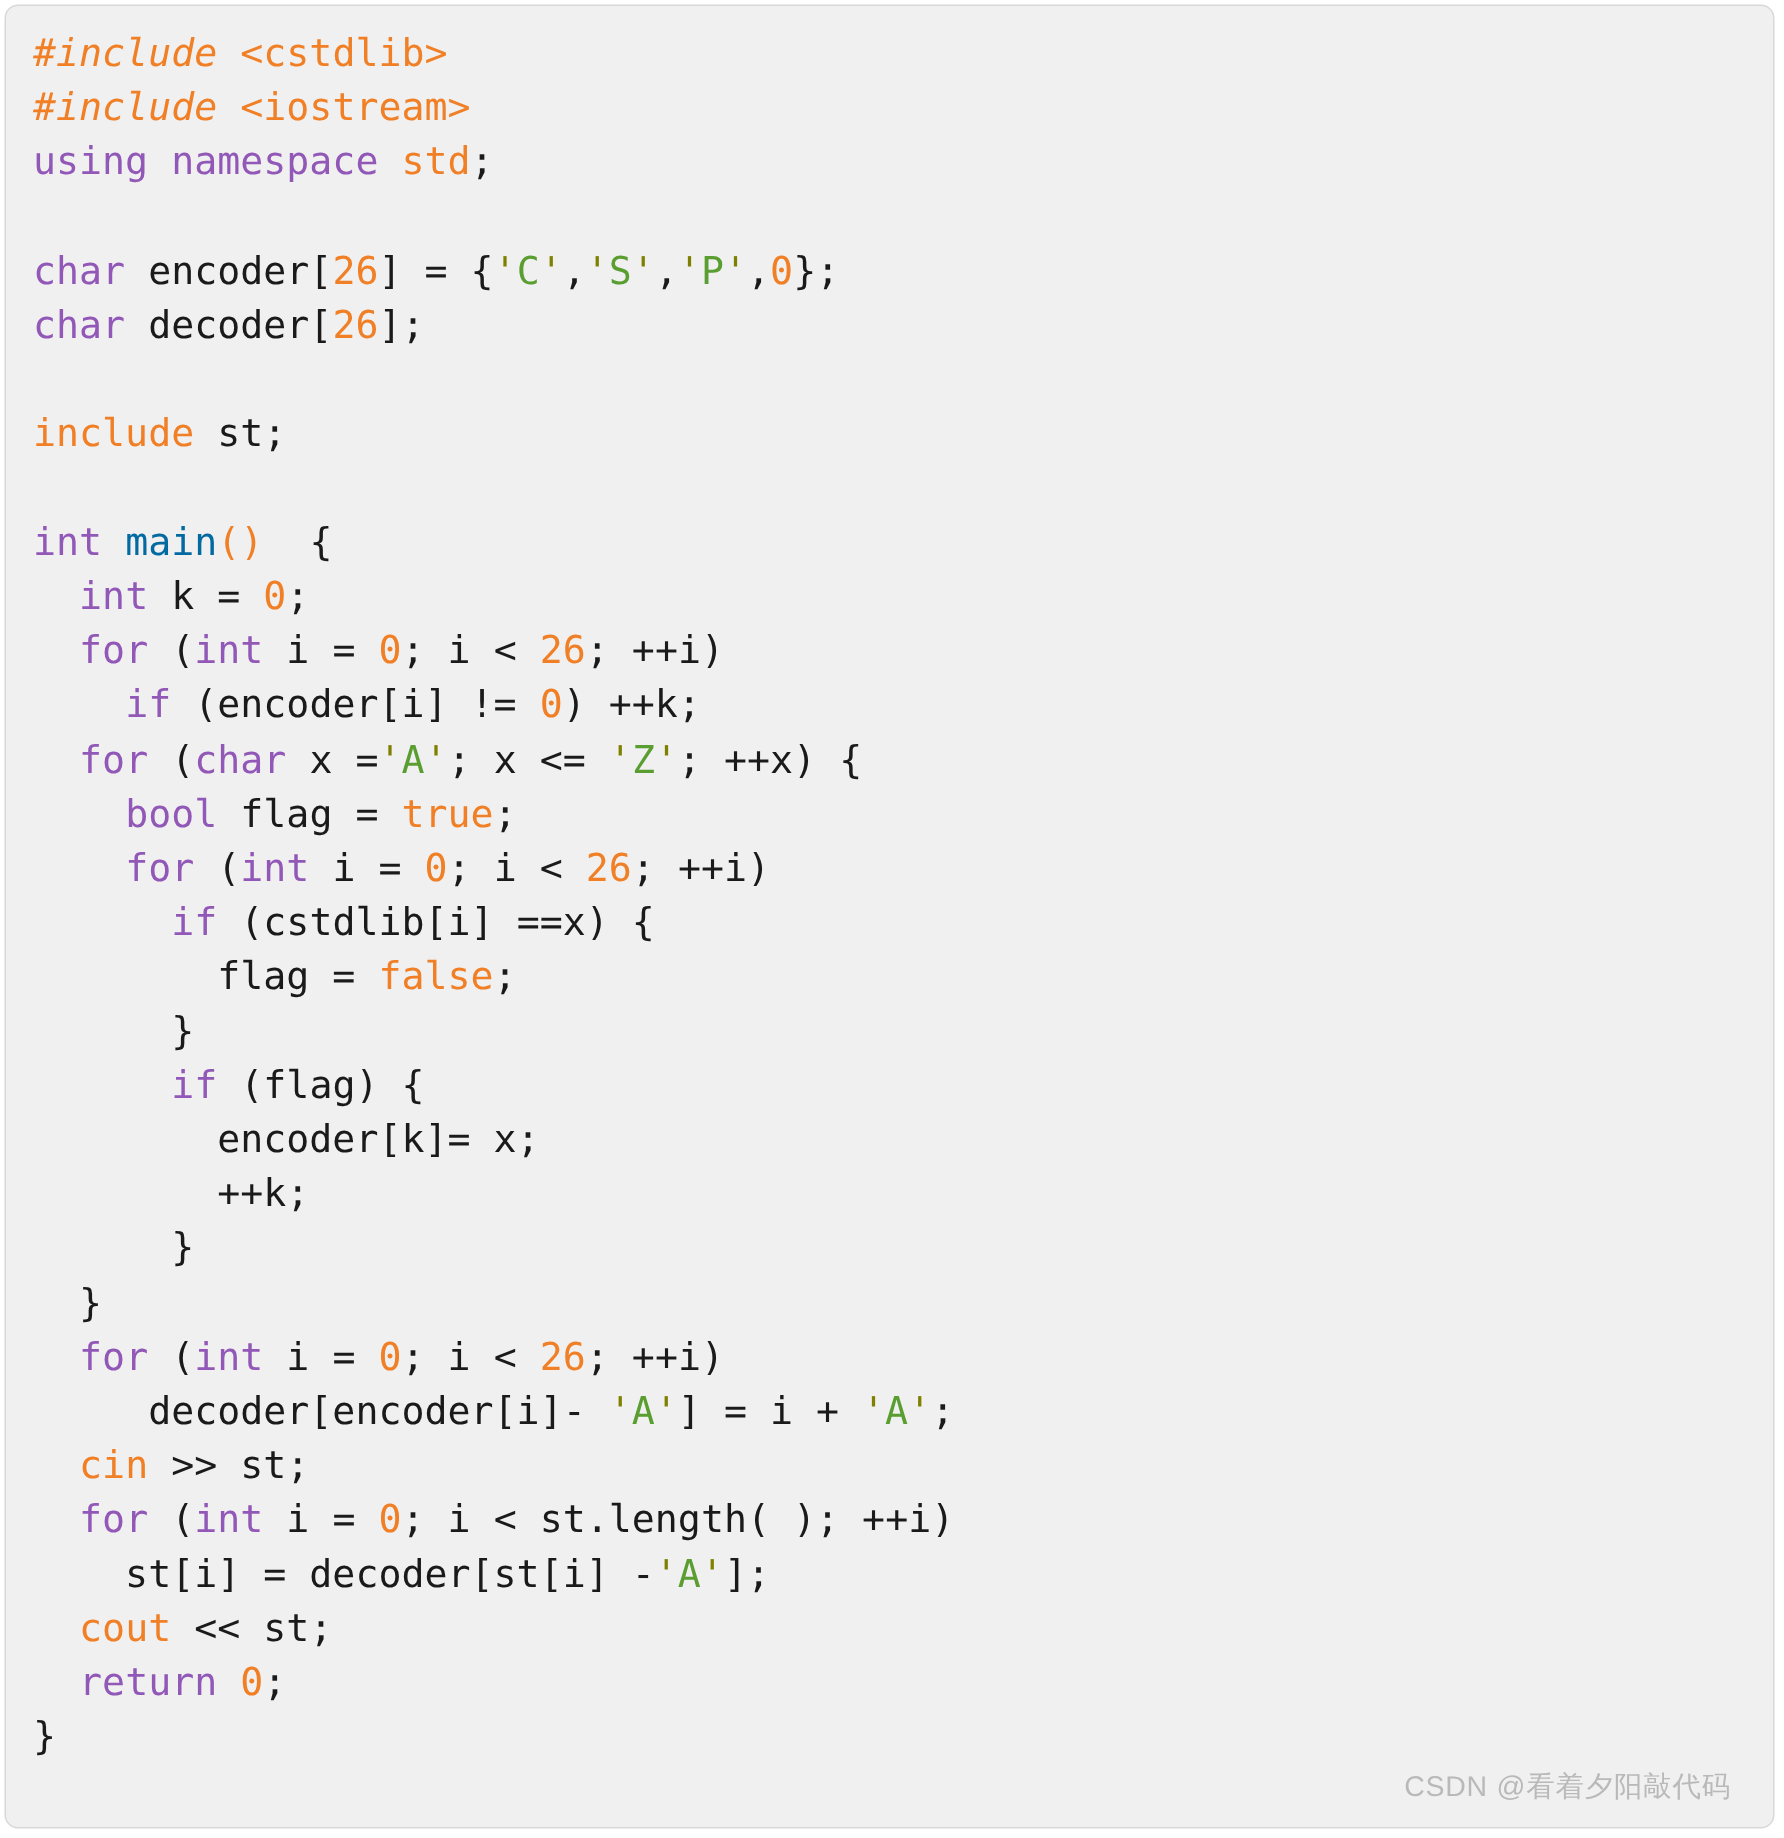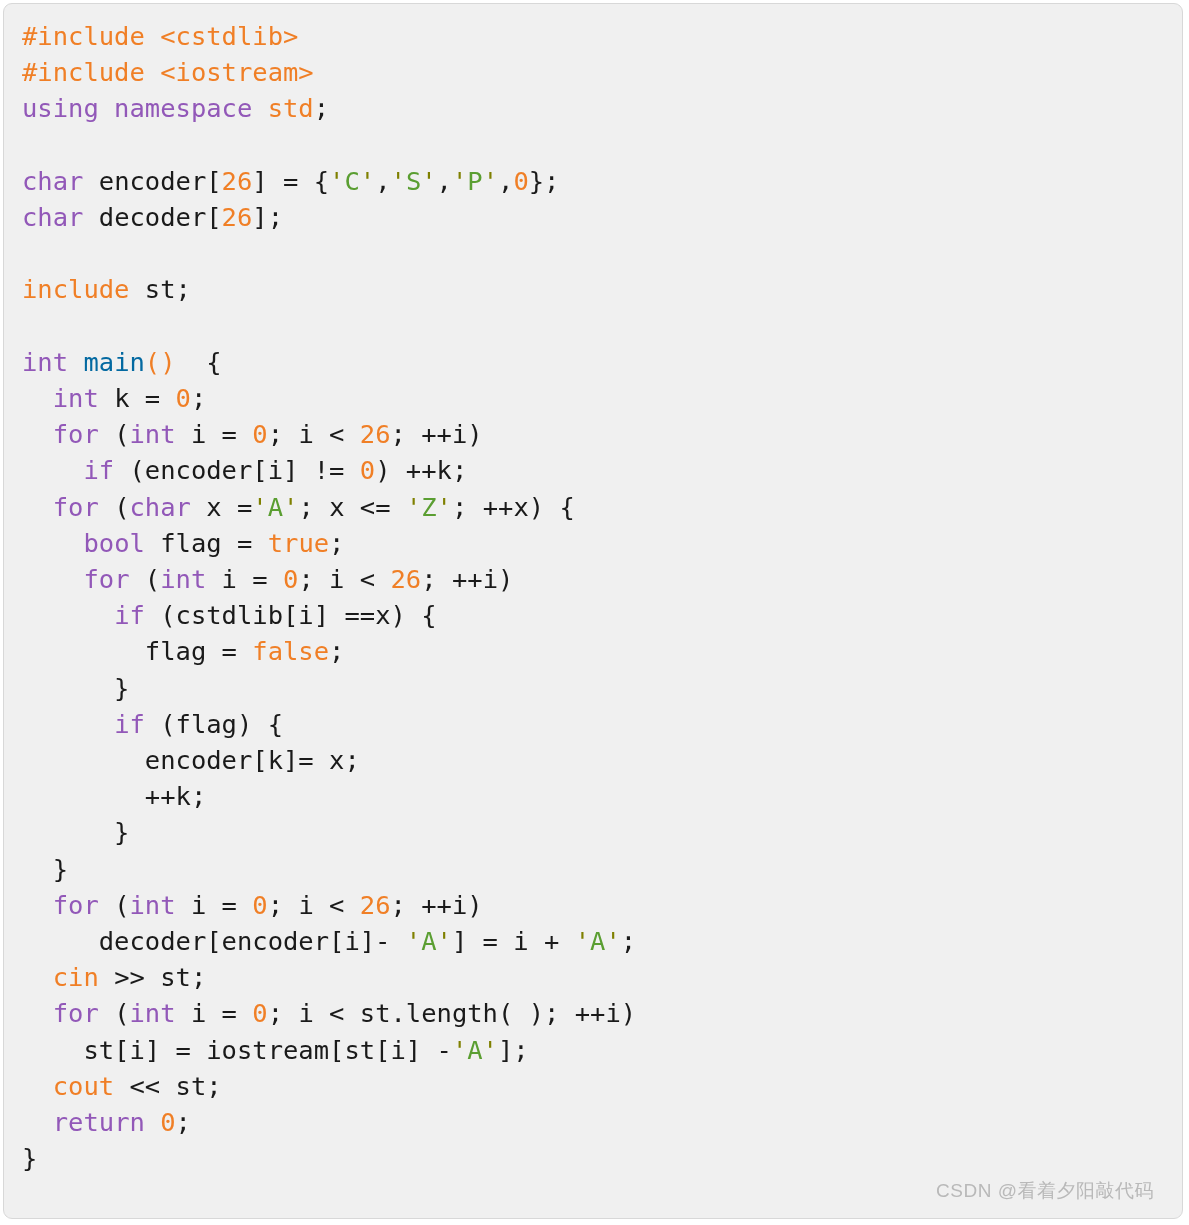--- a/index.html
+++ b/index.html
@@ -40,21 +40,21 @@
     line-height: 36.2px;
     letter-spacing: 0px;
     color: #1a1a1a;
     white-space: pre;
     tab-size: 2;
   }
 
   .ln { display: block; min-height: 36.2px; }
 
   
-  .t-pre   { color: #f07f26; }  
+  .t-pre   { color: #f07f26; font-style: italic; }  
   .t-inc   { color: #f07f26; }  
   .t-kw    { color: #9258b8; }  
   .t-type  { color: #f07f26; }  
   .t-num   { color: #f07f26; }  
   .t-fn    { color: #0369a1; }  
   .t-paren { color: #f07f26; }  
   .t-chr   { color: #7f8000; }  
   .t-chrv  { color: #5a9e31; }  
   .t-txt   { color: #1a1a1a; }  
 
@@ -94,19 +94,19 @@
 </span><span class="ln"><span class="t-txt">      }</span>
 </span><span class="ln"><span class="t-txt">      </span><span class="t-kw">if</span><span class="t-txt"> (flag) {</span>
 </span><span class="ln"><span class="t-txt">        encoder[k]= x;</span>
 </span><span class="ln"><span class="t-txt">        ++k;</span>
 </span><span class="ln"><span class="t-txt">      }</span>
 </span><span class="ln"><span class="t-txt">  }</span>
 </span><span class="ln"><span class="t-txt">  </span><span class="t-kw">for</span><span class="t-txt"> (</span><span class="t-kw">int</span><span class="t-txt"> i = </span><span class="t-num">0</span><span class="t-txt">; i &lt; </span><span class="t-num">26</span><span class="t-txt">; ++i)</span>
 </span><span class="ln"><span class="t-txt">     decoder[encoder[i]- </span><span class="t-chr">'</span><span class="t-chrv">A</span><span class="t-chr">'</span><span class="t-txt">] = i + </span><span class="t-chr">'</span><span class="t-chrv">A</span><span class="t-chr">'</span><span class="t-txt">;</span>
 </span><span class="ln"><span class="t-txt">  </span><span class="t-type">cin</span><span class="t-txt"> &gt;&gt; st;</span>
 </span><span class="ln"><span class="t-txt">  </span><span class="t-kw">for</span><span class="t-txt"> (</span><span class="t-kw">int</span><span class="t-txt"> i = </span><span class="t-num">0</span><span class="t-txt">; i &lt; st.length( ); ++i)</span>
-</span><span class="ln"><span class="t-txt">    st[i] = iostream[st[i] -</span><span class="t-chr">'</span><span class="t-chrv">A</span><span class="t-chr">'</span><span class="t-txt">];</span>
+</span><span class="ln"><span class="t-txt">    st[i] = decoder[st[i] -</span><span class="t-chr">'</span><span class="t-chrv">A</span><span class="t-chr">'</span><span class="t-txt">];</span>
 </span><span class="ln"><span class="t-txt">  </span><span class="t-type">cout</span><span class="t-txt"> &lt;&lt; st;</span>
 </span><span class="ln"><span class="t-txt">  </span><span class="t-kw">return</span><span class="t-txt"> </span><span class="t-num">0</span><span class="t-txt">;</span>
 </span><span class="ln"><span class="t-txt">}</span>
 </span></pre>
   <div id="watermark">CSDN @看着夕阳敲代码</div>
 </div>
 
 </body></html>

